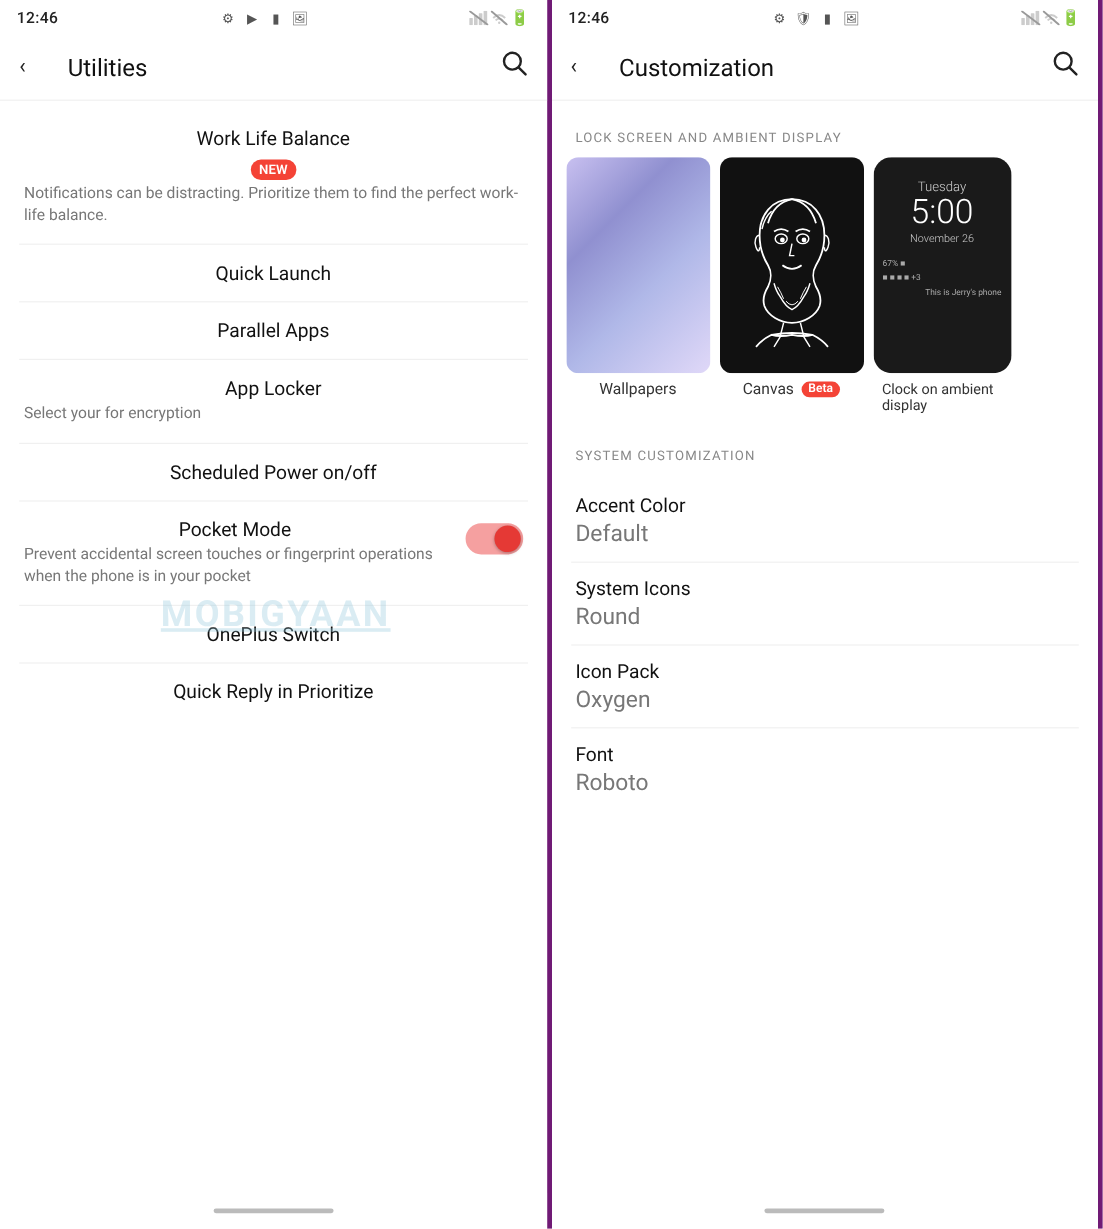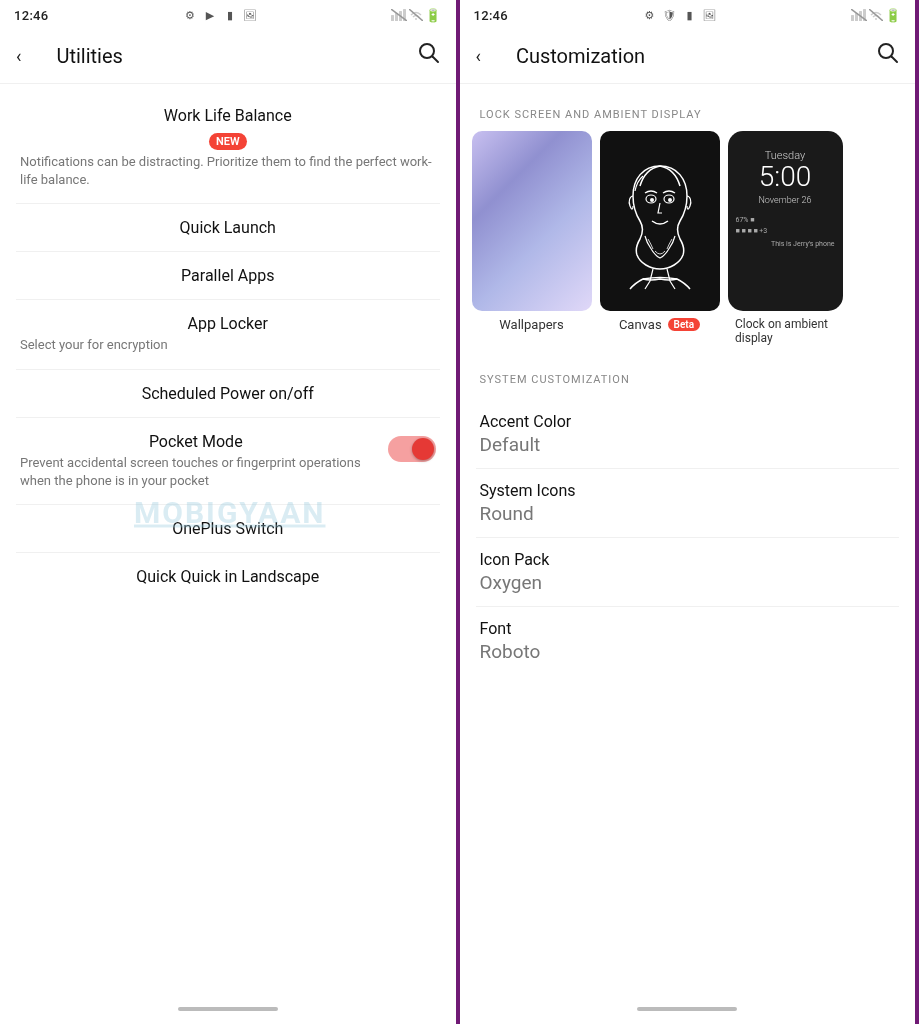--- a/index.html
+++ b/index.html
@@ -442,21 +442,21 @@
         </div>
       </div>
       <div class="divider"></div>
 
       <div class="settings-item">
         <div class="settings-item-title">OnePlus Switch</div>
       </div>
       <div class="divider"></div>
 
       <div class="settings-item">
-        <div class="settings-item-title">Quick Quick in Landscape</div>
+        <div class="settings-item-title">Quick Reply in Prioritize</div>
       </div>
     </div>
 
     <div class="nav-bar">
       <div class="nav-indicator"></div>
     </div>
   </div>
 
   <div class="panel">
 

